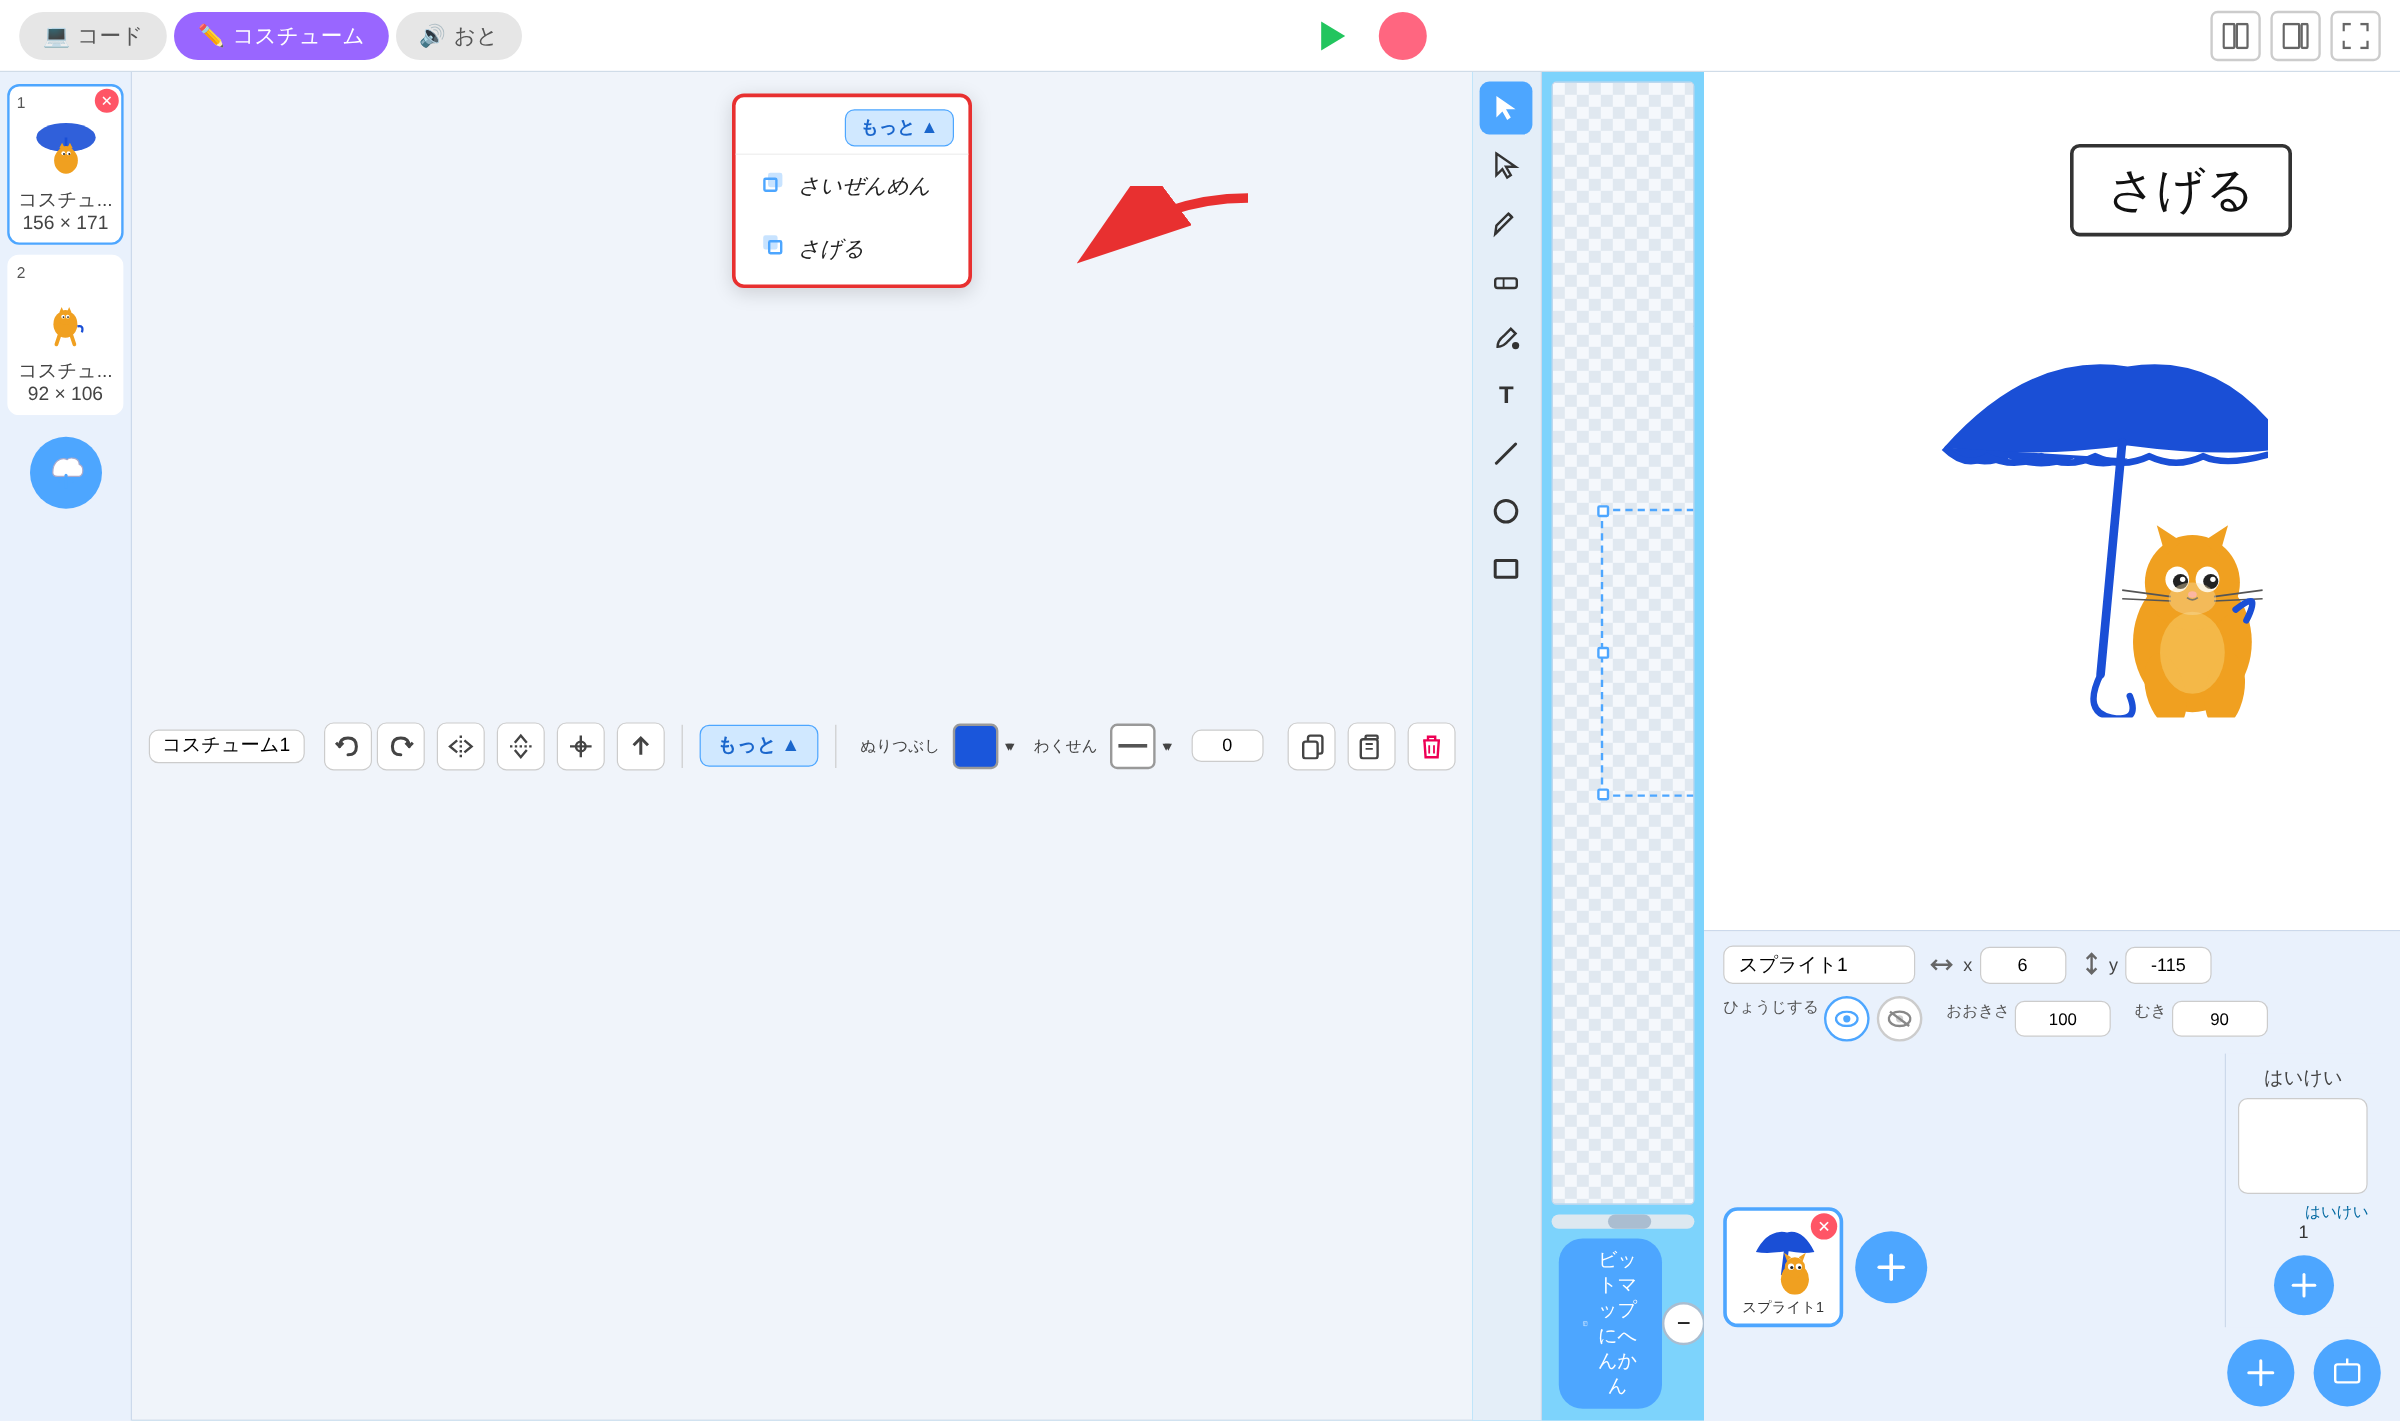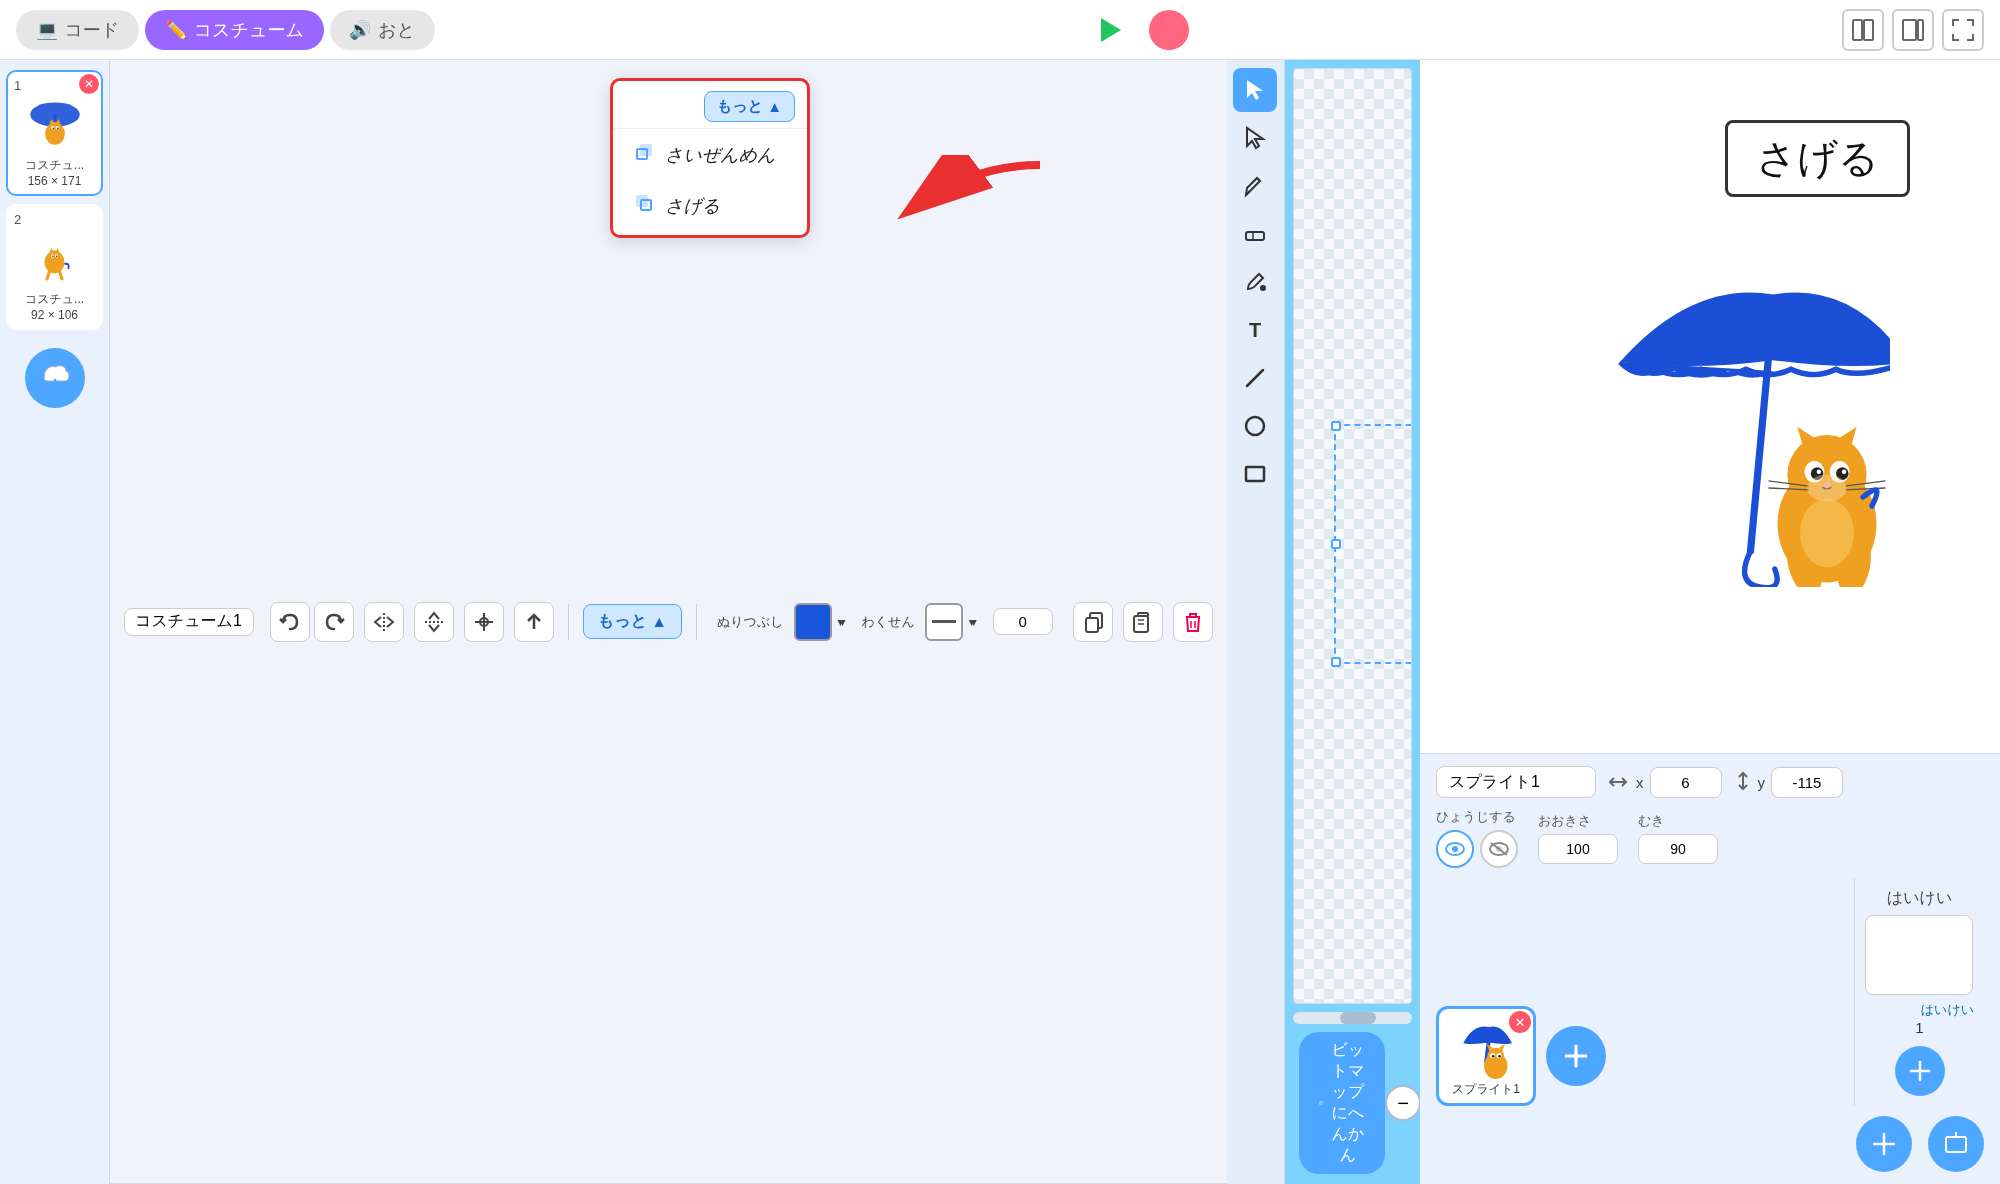--- a/index.html
+++ b/index.html
@@ -130,21 +130,21 @@
       font-size: 12px;
       cursor: pointer;
       display: flex; align-items: center; justify-content: center;
     }
     .costume-thumb {
       width: 70px; height: 60px;
       margin: 0 auto;
       display: flex; align-items: center; justify-content: center;
     }
     .costume-label {
-      font-size: 12px;
+      font-size: 16px;
       color: #444;
       margin-top: 2px;
     }
     .add-costume-btn {
       width: 60px; height: 60px;
       border-radius: 50%;
       background: #4da6ff;
       border: none;
       color: #fff;
       font-size: 32px;
@@ -414,21 +414,20 @@
       text-align: center;
       background: #fff;
     }
     .sprite-props-row {
       display: flex;
       align-items: center;
       gap: 20px;
     }
     .prop-group {
       display: flex;
-      flex-direction: column;
       gap: 4px;
     }
     .prop-label {
       font-size: 13px;
       color: #555;
     }
     .prop-controls {
       display: flex;
       align-items: center;
       gap: 6px;

